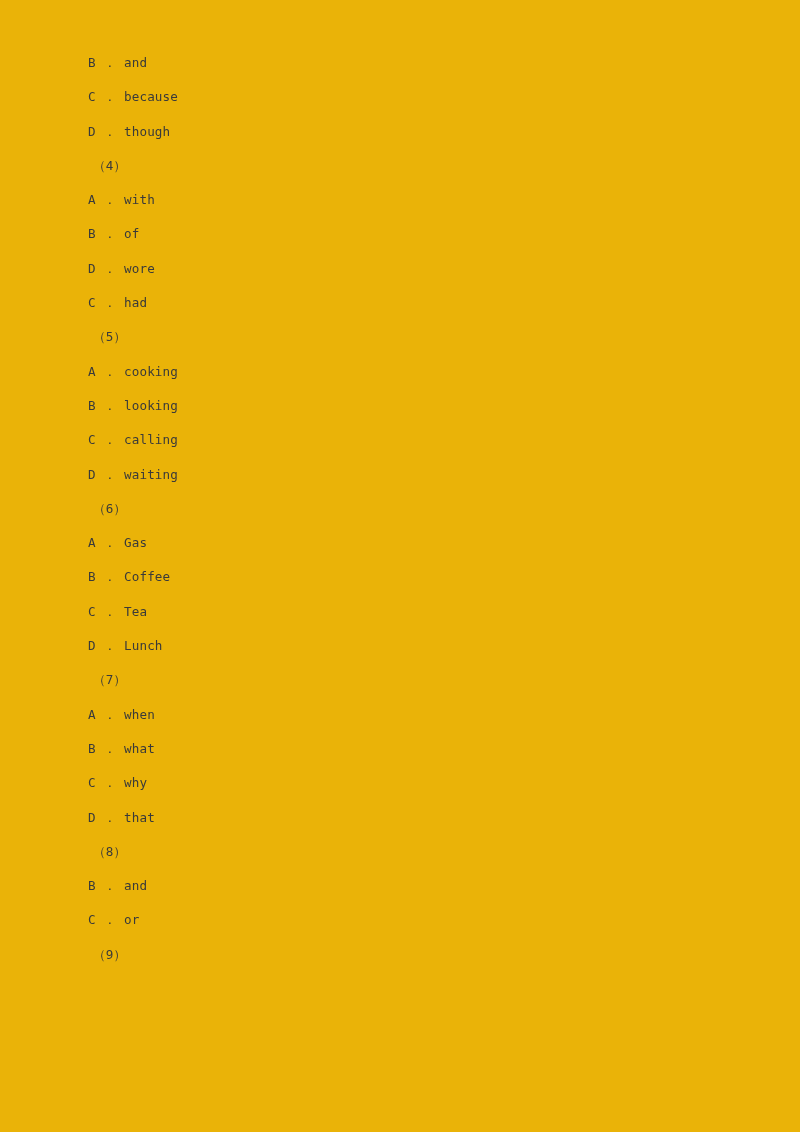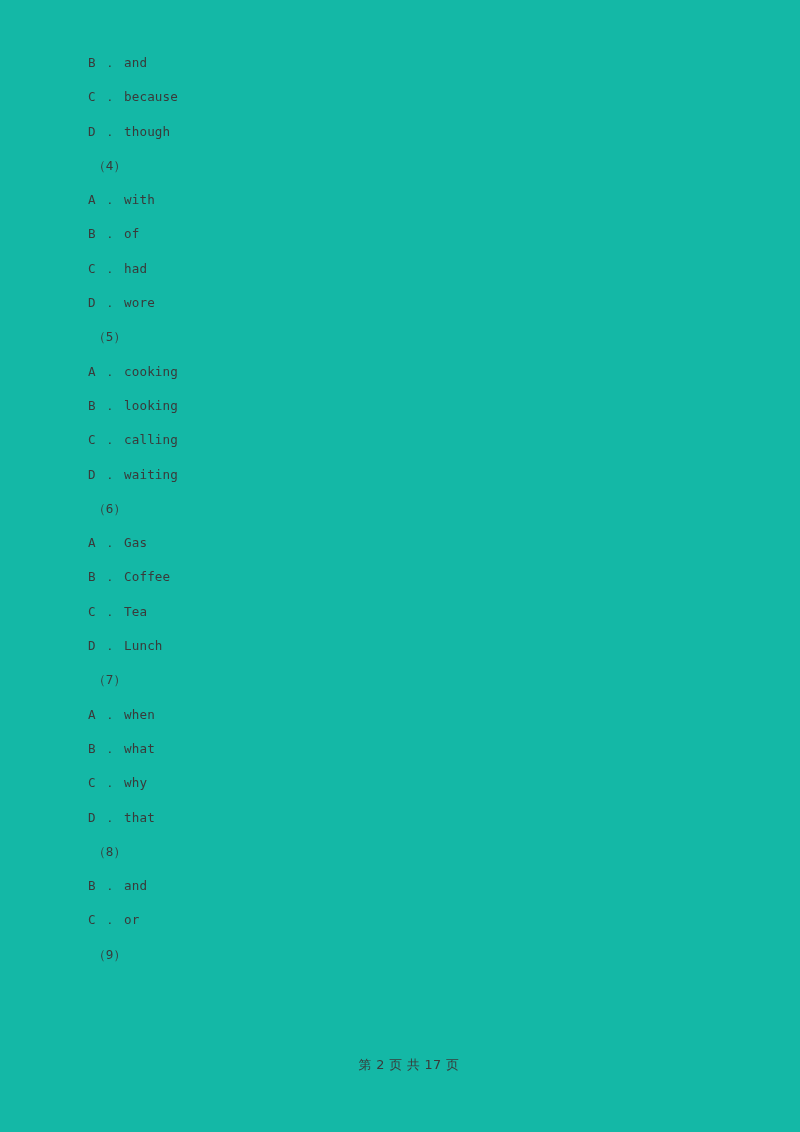--- a/index.html
+++ b/index.html
@@ -16,21 +16,21 @@
     color: #3a3a3a;
     -webkit-font-smoothing: antialiased;
   }
 
   #page {
     position: absolute;
     left: 0;
     top: 0;
     width: 800px;
     height: 1132px;
-    background: #14b8a6;
+    background: #eab308;
   }
 
   
   #content {
     position: absolute;
     left: 88px;
     top: 46px;
     width: 640px;
   }
 
@@ -73,22 +73,22 @@
 
 <div id="page">
 
   <div id="content">
       <div class="line option">B ． and</div>
       <div class="line option">C ． because</div>
       <div class="line option">D ． though</div>
       <div class="line qnum">（4）</div>
       <div class="line option">A ． with</div>
       <div class="line option">B ． of</div>
+      <div class="line option">D ． wore</div>
       <div class="line option">C ． had</div>
-      <div class="line option">D ． wore</div>
       <div class="line qnum">（5）</div>
       <div class="line option">A ． cooking</div>
       <div class="line option">B ． looking</div>
       <div class="line option">C ． calling</div>
       <div class="line option">D ． waiting</div>
       <div class="line qnum">（6）</div>
       <div class="line option">A ． Gas</div>
       <div class="line option">B ． Coffee</div>
       <div class="line option">C ． Tea</div>
       <div class="line option">D ． Lunch</div>
@@ -96,17 +96,14 @@
       <div class="line option">A ． when</div>
       <div class="line option">B ． what</div>
       <div class="line option">C ． why</div>
       <div class="line option">D ． that</div>
       <div class="line qnum">（8）</div>
       <div class="line option">B ． and</div>
       <div class="line option">C ． or</div>
       <div class="line qnum">（9）</div>
     </div>
 
-  <div id="footer">
-    <span>第 2 页 共 17 页</span>
-  </div>
 
 </div>
 
 </body></html>

